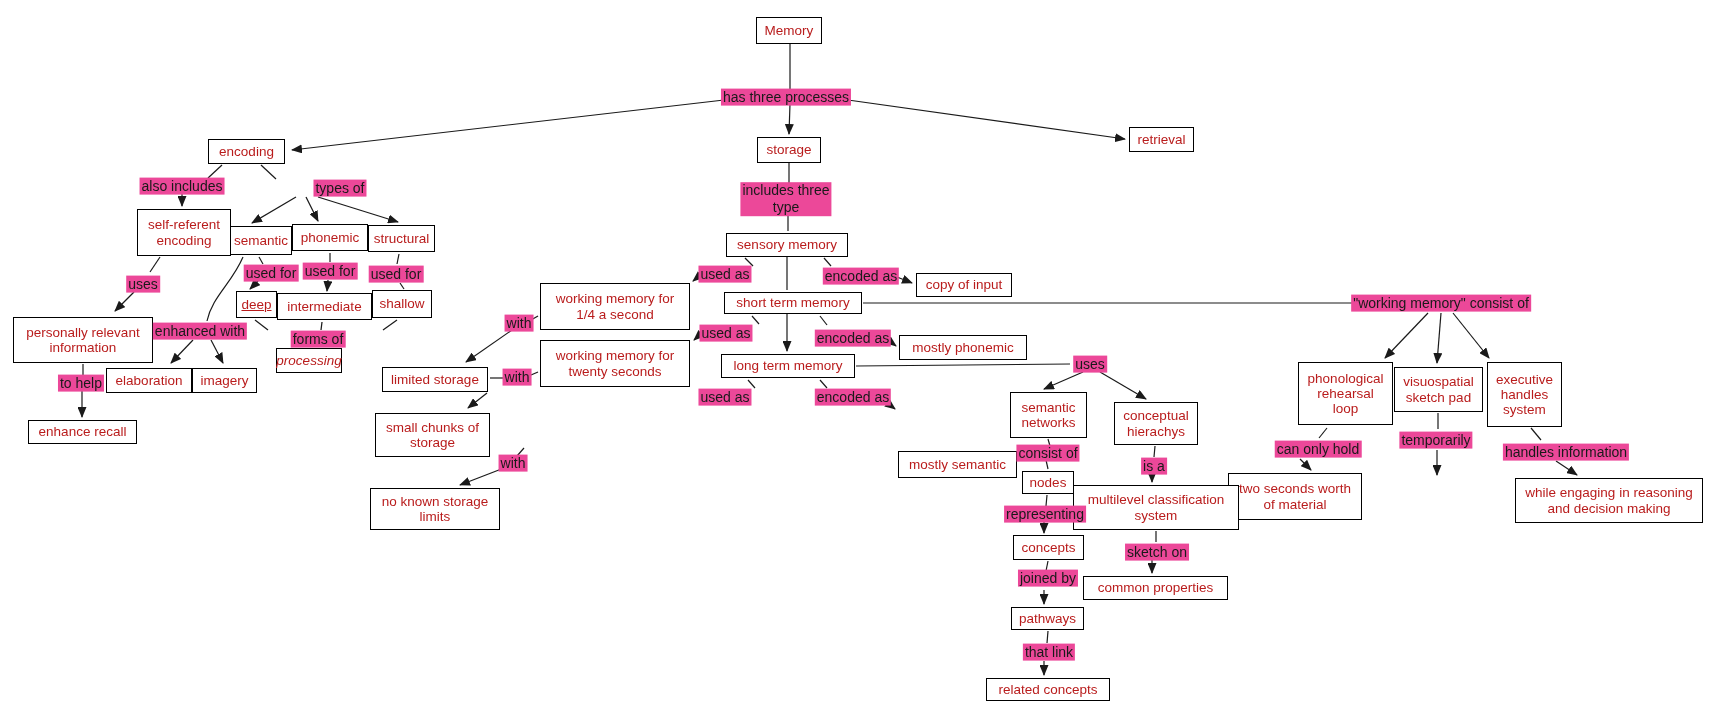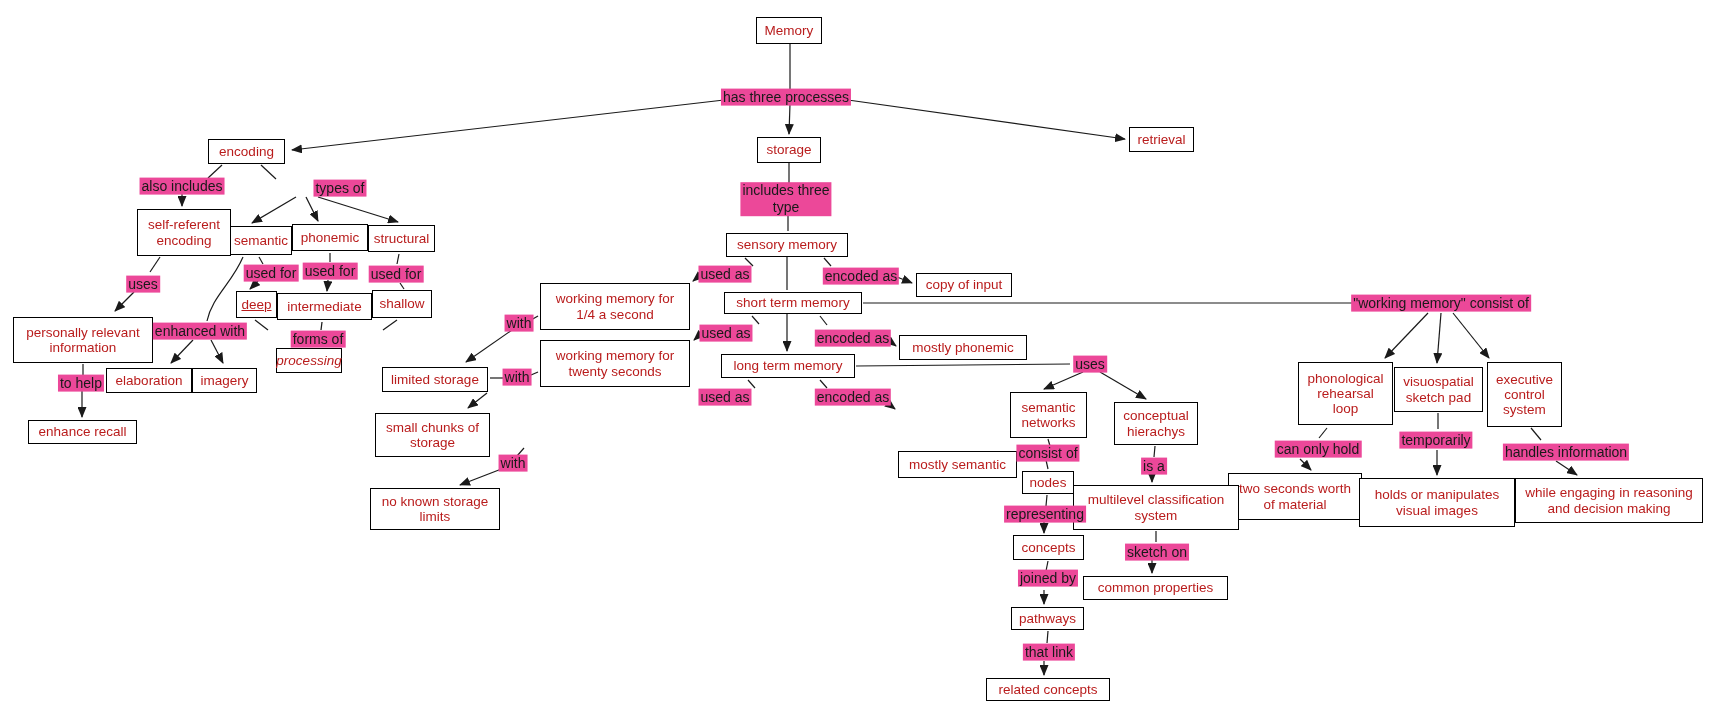--- a/index.html
+++ b/index.html
@@ -171,29 +171,27 @@
 of material</div>
     <div class="node" style="left: 1073px; top: 485px; width: 166px; height: 45px;">multilevel classification
 system</div>
     <div class="node" style="left: 1022px; top: 471px; width: 52px; height: 23px;">nodes</div>
     <div class="node" style="left: 1013px; top: 535px; width: 71px; height: 25px;">concepts</div>
     <div class="node" style="left: 1083px; top: 576px; width: 145px; height: 24px;">common properties</div>
     <div class="node" style="left: 1011px; top: 607px; width: 73px; height: 23px;">pathways</div>
     <div class="node" style="left: 986px; top: 678px; width: 124px; height: 23px;">related concepts</div>
     <div class="node" style="left: 1515px; top: 478px; width: 188px; height: 45px;">while engaging in reasoning
 and decision making</div>
-    <div class="node" style="left: 1359px; top: 478px; width: 156px; height: 49px;">holds or manipulates
-visual images</div>
     <div class="node" style="left: 1298px; top: 362px; width: 95px; height: 63px;">phonological
 rehearsal
 loop</div>
     <div class="node" style="left: 1394px; top: 367px; width: 89px; height: 45px;">visuospatial
 sketch pad</div>
     <div class="node" style="left: 1487px; top: 362px; width: 75px; height: 65px;">executive
-control
+handles
 system</div>
     <div class="link-label" style="left: 786px; top: 97px;">has three processes</div>
     <div class="link-label" style="left: 786px; top: 199px;">includes three
 type</div>
     <div class="link-label" style="left: 182px; top: 186px;">also includes</div>
     <div class="link-label" style="left: 304px; top: 188px; margin-left: 36px;">types of</div>
     <div class="link-label" style="left: 271px; top: 273px;">used for</div>
     <div class="link-label" style="left: 330px; top: 271px;">used for</div>
     <div class="link-label" style="left: 396px; top: 274px;">used for</div>
     <div class="link-label" style="left: 143px; top: 284px;">uses</div>

